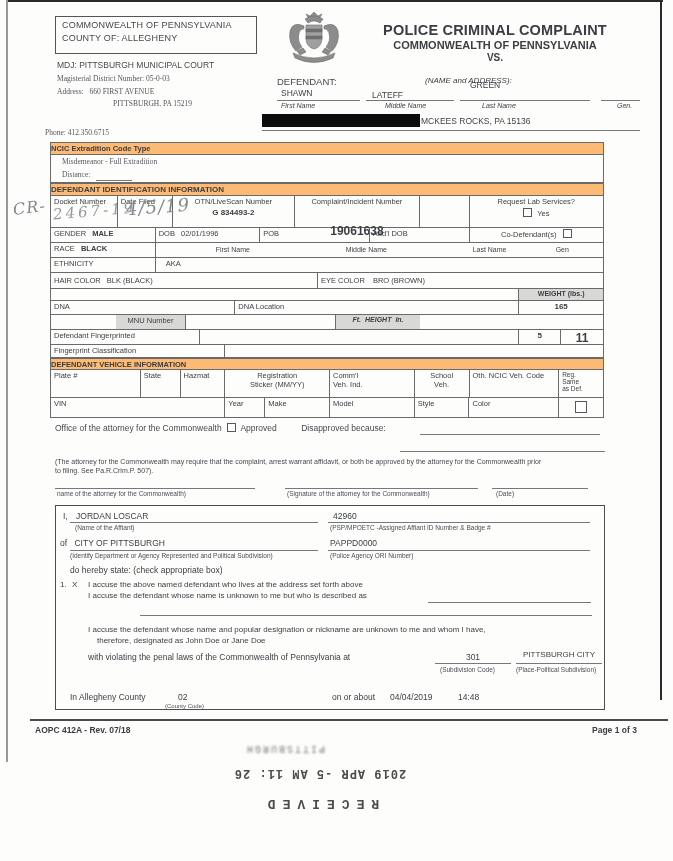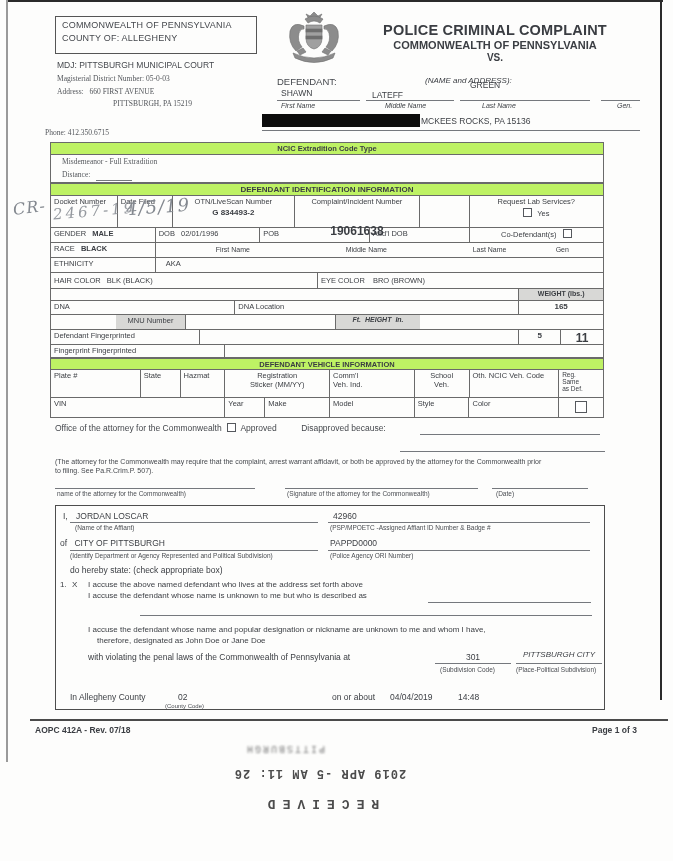--- a/index.html
+++ b/index.html
@@ -2,21 +2,21 @@
 <html><head>
 <meta charset="utf-8">
 <style>
   html,body{margin:0;padding:0;background:#fff;}
   .page{position:relative;width:673px;height:861px;background:#fdfdfc;overflow:hidden;
         font-family:"Liberation Sans",sans-serif;color:#3b3e43;}
   .abs{position:absolute;}
   .b{font-weight:bold;}
   .it{font-style:italic;}
   .serif{font-family:"Liberation Serif",serif;}
-  .bar{background:#bef264;border:1px solid #6a6a6a;font-weight:bold;text-align:center;
+  .bar{background:#fdba74;border:1px solid #6a6a6a;font-weight:bold;text-align:left;
        color:#3a3d42;box-sizing:border-box;}
   .tbl{box-sizing:border-box;border-left:1px solid #6a6a6a;border-right:1px solid #6a6a6a;}
   .row{display:flex;border-bottom:1px solid #6a6a6a;box-sizing:border-box;}
   .cell{border-right:1px solid #6a6a6a;box-sizing:border-box;padding:1px 3px;font-size:7.5px;
         position:relative;overflow:visible;}
   .cell:last-child{border-right:none;}
   .shade{background:#d8d8d6;}
   .ul{border-bottom:1px solid #75787d;}
   .cb{display:inline-block;width:9px;height:9px;border:1.3px solid #55585d;background:#fff;
       vertical-align:-1px;box-sizing:border-box;}
@@ -220,21 +220,21 @@
       <div class="cell b" style="width:42px;text-align:center;">
         <span style="font-size:8px;">5</span>
       </div>
       <div class="cell b" style="width:42px;text-align:center;border-right:none;">
         <span style="font-size:12px;">11</span>
       </div>
     </div>
 
     <div class="row" style="height:13px;">
       <div class="cell" style="width:175px;">
-        <span>Fingerprint Fingerprinted</span>
+        <span>Fingerprint Classification</span>
       </div>
       <div class="cell" style="width:379px;border-right:none;"></div>
     </div>
   </div>
 
   <div class="abs hw" style="left:13px;top:198px;font-size:16px;transform:rotate(-7deg);letter-spacing:1px;">CR-</div>
   <div class="abs hw" style="left:53px;top:202px;font-size:15px;transform:rotate(-5deg);letter-spacing:3px;opacity:.85;">2467-19</div>
   <div class="abs hw" style="left:126px;top:196px;font-size:18px;transform:rotate(-4deg);letter-spacing:1px;">4/5/19</div>
 
   <div class="abs bar" style="left:50px;top:358px;width:554px;height:12px;font-size:7.5px;line-height:11px;">DEFENDANT VEHICLE INFORMATION</div>
@@ -346,21 +346,21 @@
   <div class="abs" style="left:88px;top:591px;font-size:8px;">I accuse the defendant whose name is unknown to me but who is described as</div>
   <div class="abs ul" style="left:428px;top:601px;width:163px;height:1px;"></div>
   <div class="abs ul" style="left:140px;top:614px;width:452px;height:1px;border-bottom-width:1.5px;"></div>
 
   <div class="abs" style="left:88px;top:625px;font-size:8px;">I accuse the defendant whose name and popular designation or nickname are unknown to me and whom I have,</div>
   <div class="abs" style="left:97px;top:636px;font-size:8px;">therefore, designated as John Doe or Jane Doe</div>
 
   <div class="abs" style="left:88px;top:652px;font-size:8.5px;">with violating the penal laws of the Commonwealth of Pennsylvania at</div>
   <div class="abs" style="left:435px;top:652px;width:76px;text-align:center;font-size:8.5px;">301</div>
   <div class="abs ul" style="left:435px;top:662px;width:76px;height:1px;border-bottom-width:1.5px;"></div>
-  <div class="abs" style="left:518px;top:650px;width:82px;text-align:center;font-size:8px;font-style:italic;">PITTSBURGH CITY</div>
+  <div class="abs" style="left:518px;top:650px;width:82px;text-align:center;font-size:8px;">PITTSBURGH CITY</div>
   <div class="abs ul" style="left:516px;top:662px;width:86px;height:1px;border-bottom-width:1.5px;"></div>
   <div class="abs cap" style="left:440px;top:666px;">(Subdivision Code)</div>
   <div class="abs cap" style="left:516px;top:666px;">(Place-Political Subdivision)</div>
 
   <div class="abs" style="left:70px;top:692px;font-size:8.5px;">In Allegheny County</div>
   <div class="abs" style="left:178px;top:692px;font-size:8.5px;">02</div>
   <div class="abs cap" style="left:165px;top:703px;font-size:6px;">(County Code)</div>
   <div class="abs" style="left:332px;top:692px;font-size:8.5px;">on or about</div>
   <div class="abs" style="left:390px;top:692px;font-size:8.5px;">04/04/2019</div>
   <div class="abs" style="left:458px;top:692px;font-size:8.5px;">14:48</div>

